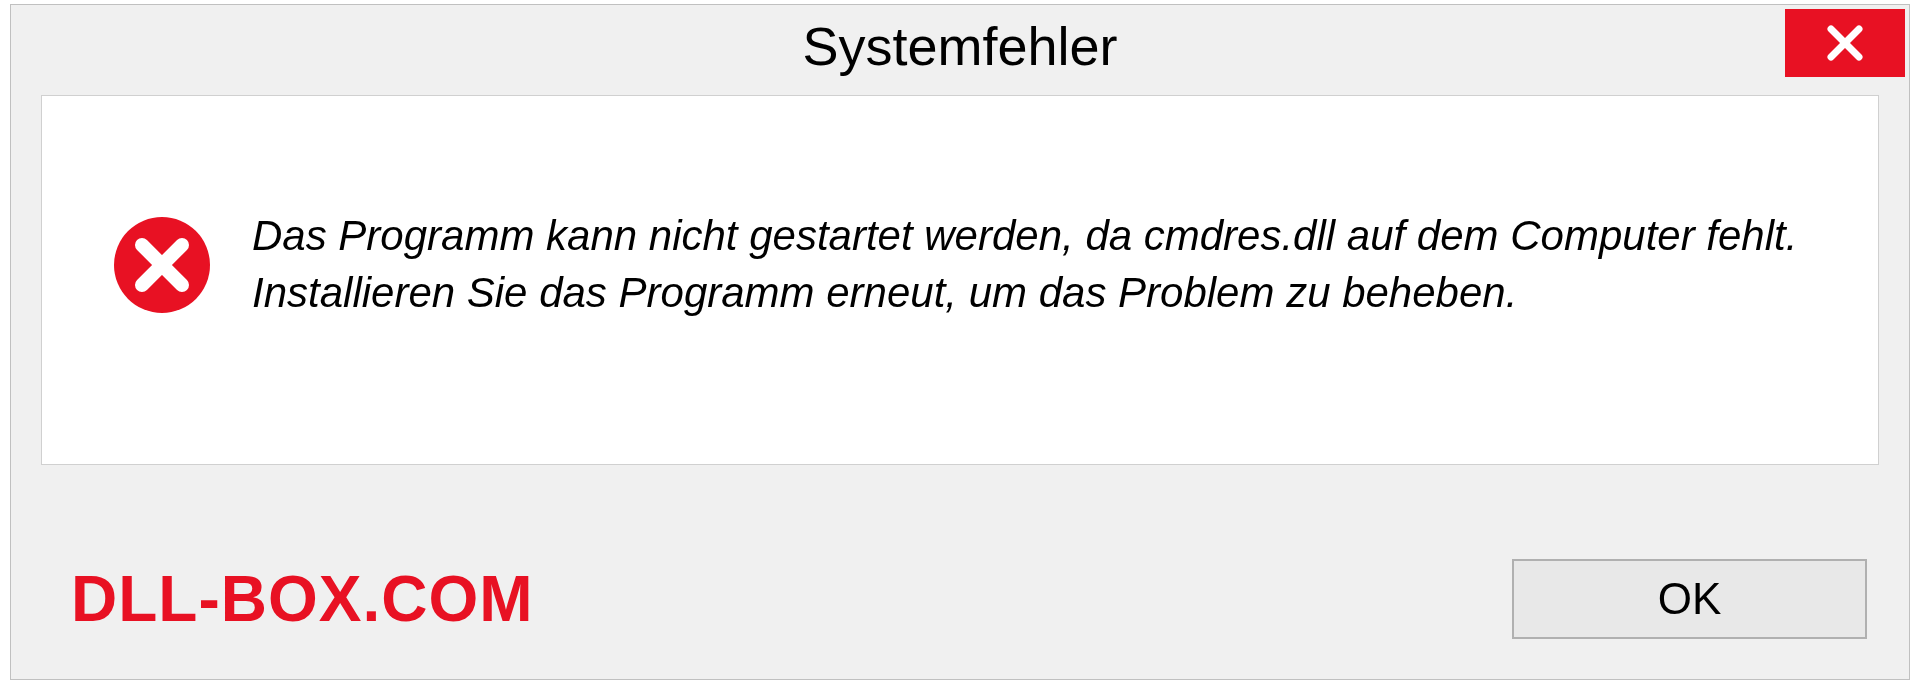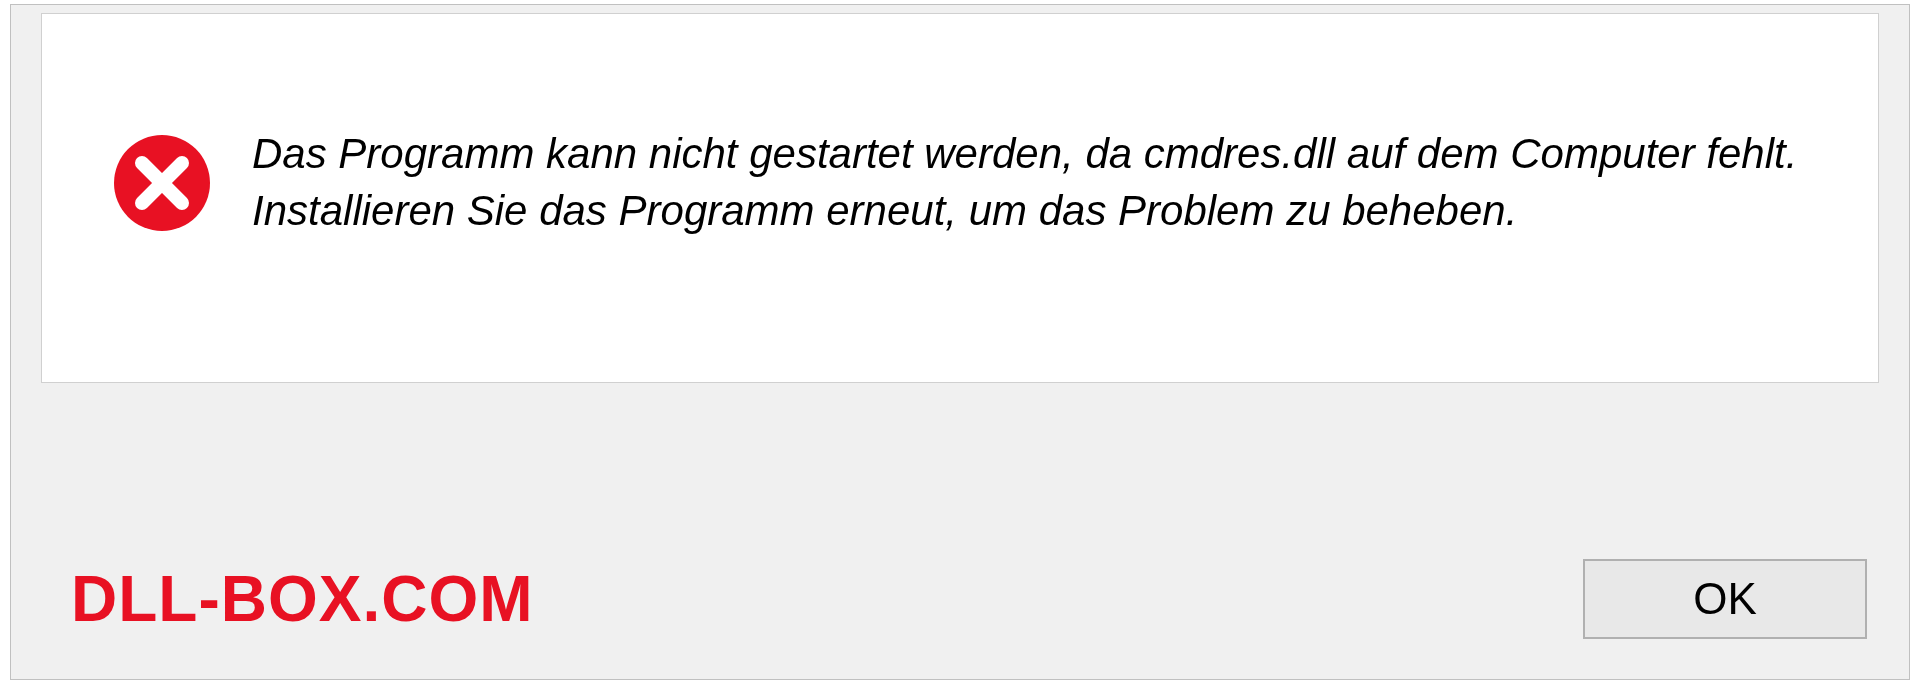--- a/index.html
+++ b/index.html
@@ -86,36 +86,45 @@
       gap: 18px;
     }
     .watermark {
       font-size: 64px;
       font-weight: bold;
       color: #e81123;
       letter-spacing: 1px;
       font-family: Arial, sans-serif;
     }
     .ok-btn {
-      width: 284px;
+      width: 355px;
       height: 80px;
       background: #e8e8e8;
       border: 2px solid #b0b0b0;
       font-size: 44px;
       color: #000000;
       cursor: pointer;
       display: flex;
       align-items: center;
       justify-content: center;
     }
   </style>
 </head>
 <body>
 
 <div class="dialog">
+  <div class="title-bar">
+    <div class="title">Systemfehler</div>
+    <div class="close-btn">
+      <svg viewBox="0 0 40 40">
+        <line x1="6" y1="6" x2="34" y2="34" stroke="#ffffff" stroke-width="7" stroke-linecap="round"></line>
+        <line x1="34" y1="6" x2="6" y2="34" stroke="#ffffff" stroke-width="7" stroke-linecap="round"></line>
+      </svg>
+    </div>
+  </div>
 
   <div class="content-box">
     <div class="error-icon">
       <svg viewBox="0 0 100 100">
         <circle cx="50" cy="50" r="48" fill="#e81123"></circle>
         <line x1="30" y1="30" x2="70" y2="70" stroke="#ffffff" stroke-width="14" stroke-linecap="round"></line>
         <line x1="70" y1="30" x2="30" y2="70" stroke="#ffffff" stroke-width="14" stroke-linecap="round"></line>
       </svg>
     </div>
     <div class="message">Das Programm kann nicht gestartet werden, da cmdres.dll auf dem Computer fehlt. Installieren Sie das Programm erneut, um das Problem zu beheben.</div>

